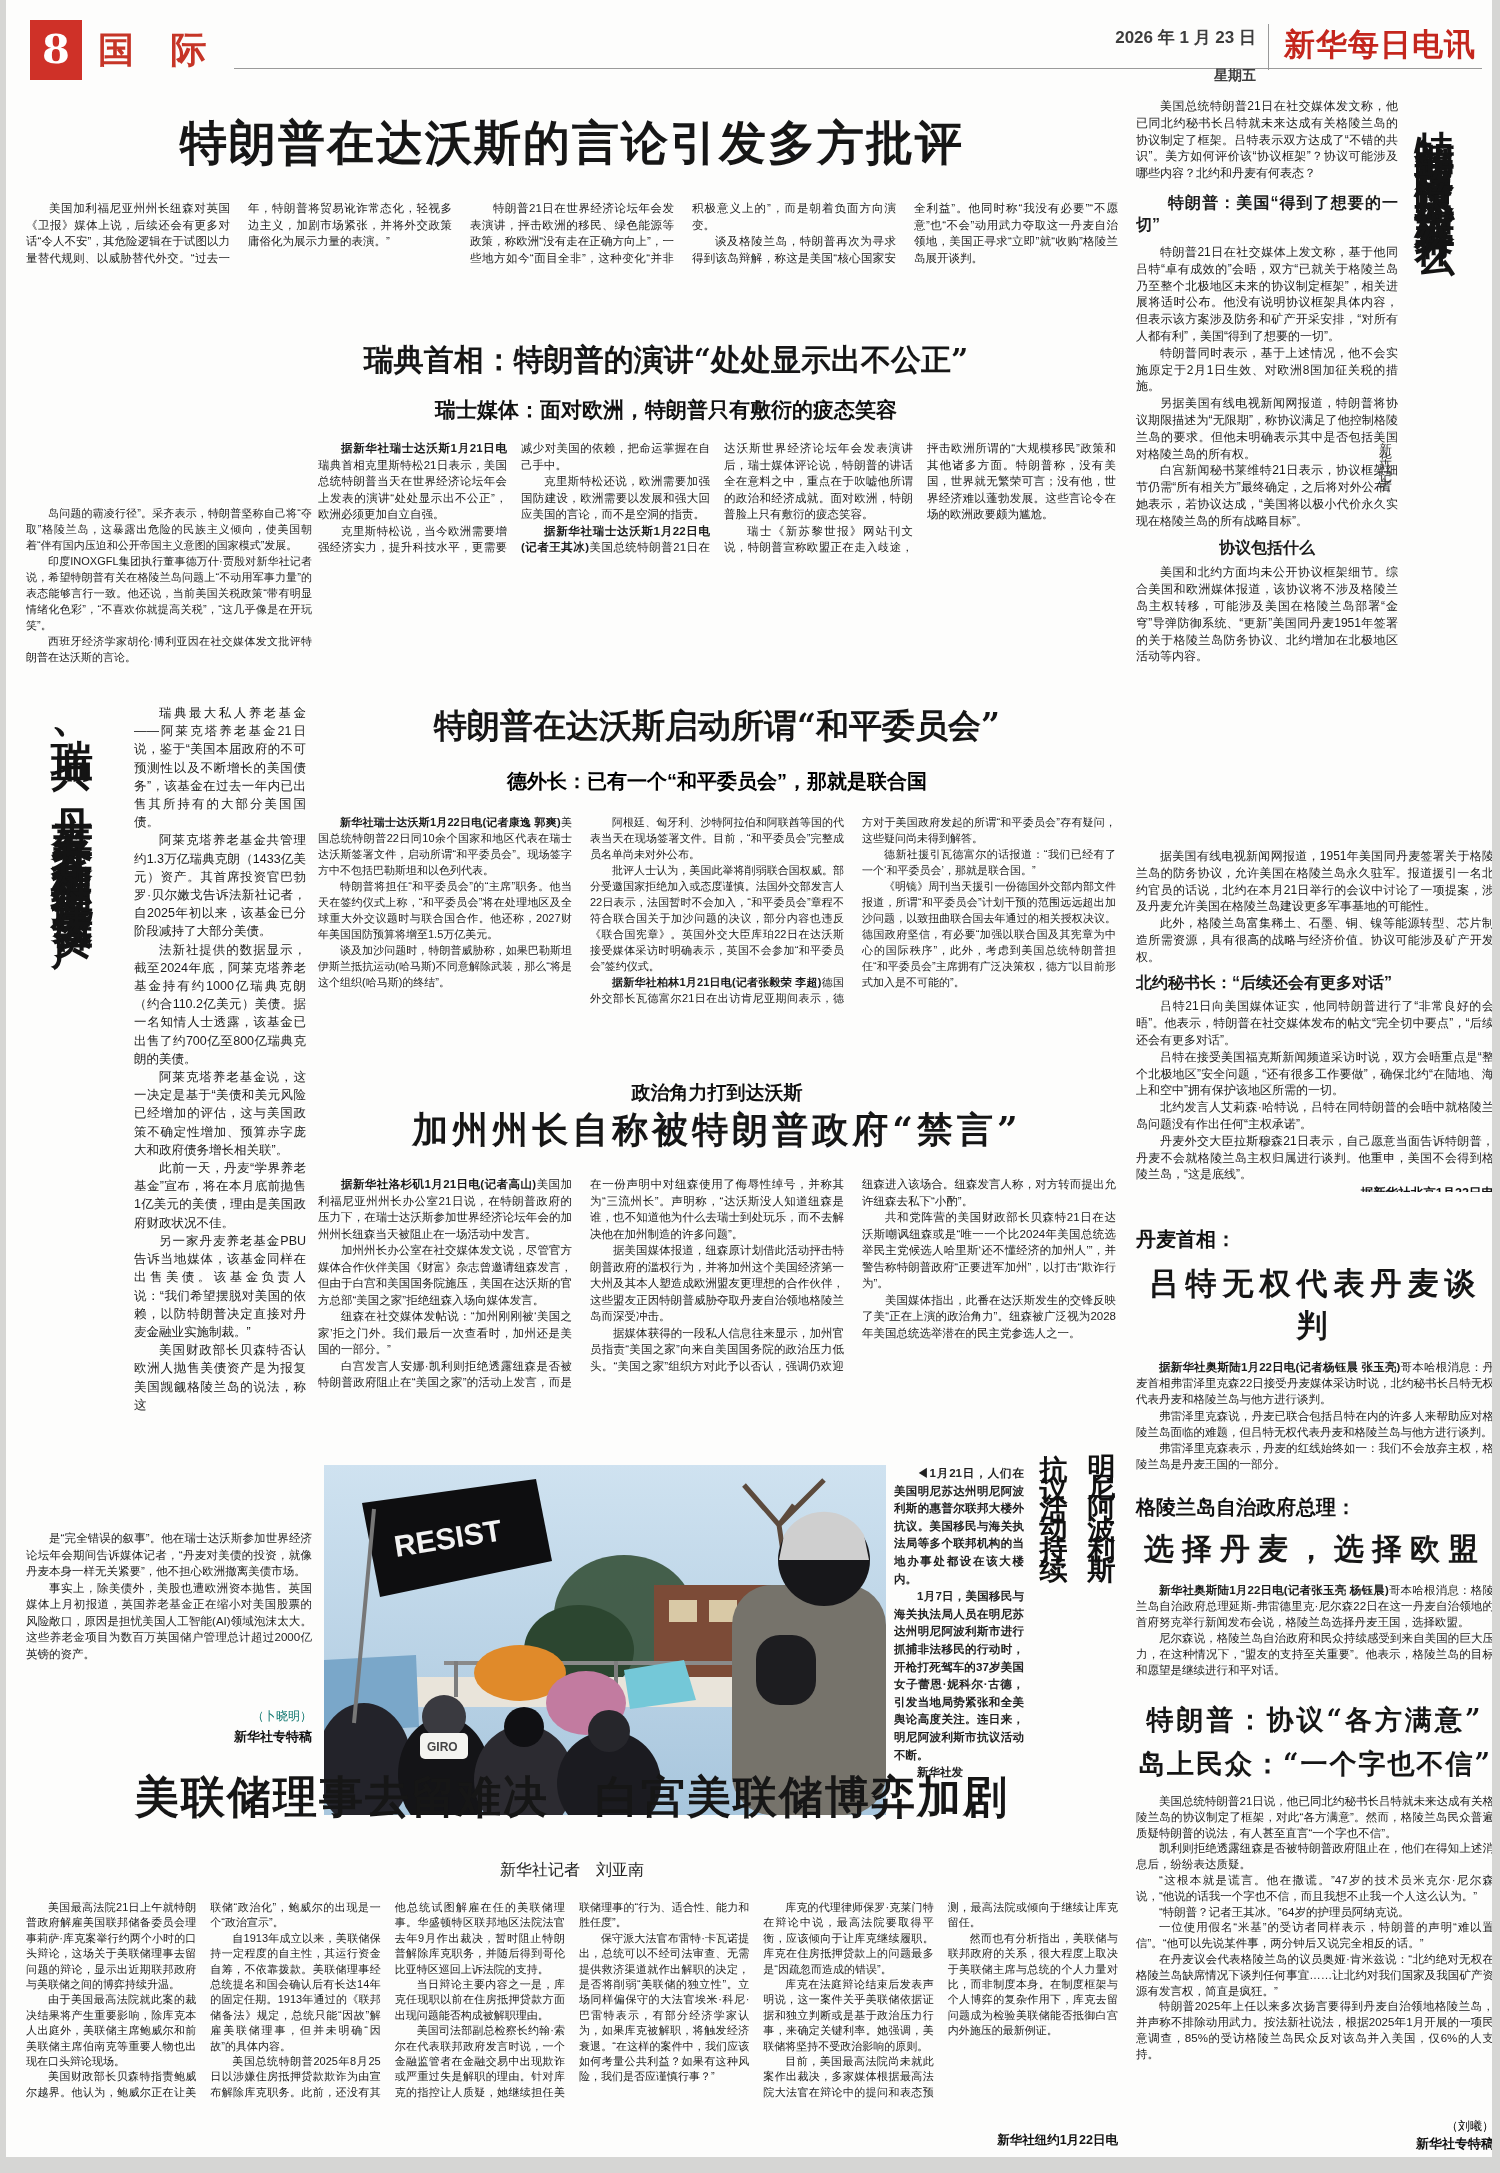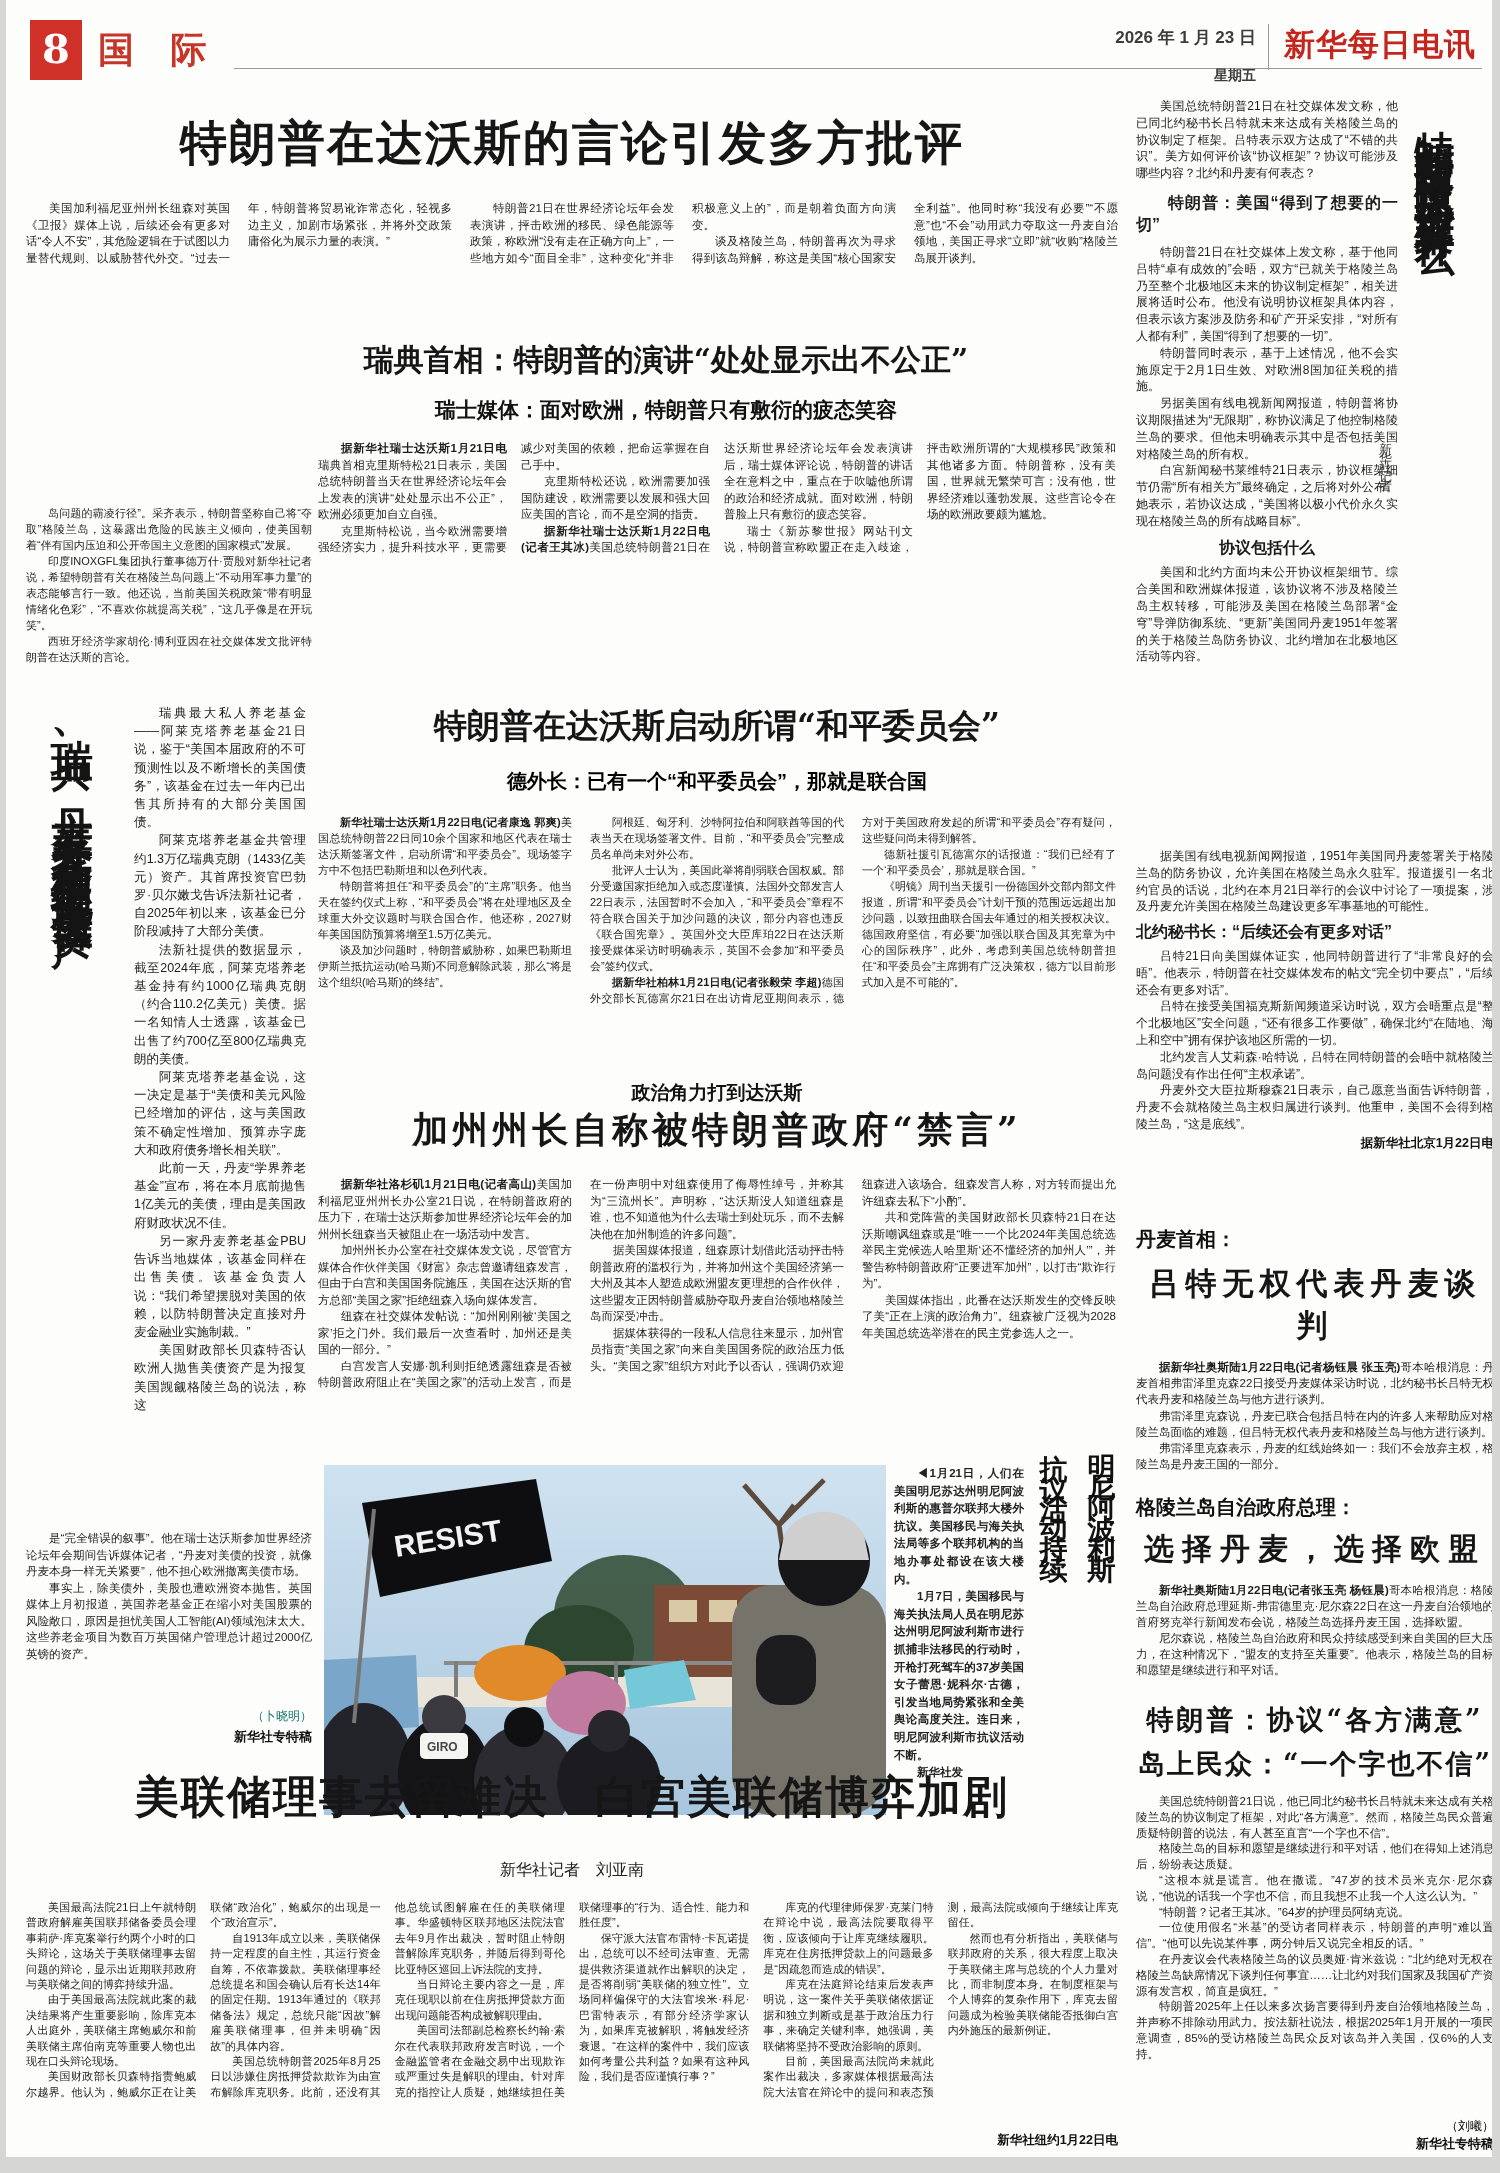--- a/index.html
+++ b/index.html
@@ -153,20 +153,21 @@
       <div style="font-size:16px;font-weight:bold;text-align:center;margin:10px 0 8px 0;">协议包括什么</div>
       <div>
           <p>美国和北约方面均未公开协议框架细节。综合美国和欧洲媒体报道，该协议将不涉及格陵兰岛主权转移，可能涉及美国在格陵兰岛部署“金穹”导弹防御系统、“更新”美国同丹麦1951年签署的关于格陵兰岛防务协议、北约增加在北极地区活动等内容。</p>
         </div>
     </div>
     <div class="abs vtext serif" style="left:272px;top:6px;font-size:40px;font-weight:900;letter-spacing:7px;color:#141414;height:745px;">特朗普所谓格陵兰岛协议框架有什么</div>
     <div class="abs vtext" style="left:240px;top:340px;font-size:13px;letter-spacing:9px;color:#333;">新华社记者</div>
     <div class="abs body-txt" style="left:0;top:756px;width:358px;height:344px;font-size:12px;line-height:16.8px;">
       <div>
           <p>据美国有线电视新闻网报道，1951年美国同丹麦签署关于格陵兰岛的防务协议，允许美国在格陵兰岛永久驻军。报道援引一名北约官员的话说，北约在本月21日举行的会议中讨论了一项提案，涉及丹麦允许美国在格陵兰岛建设更多军事基地的可能性。</p>
+          <p>此外，格陵兰岛富集稀土、石墨、铜、镍等能源转型、芯片制造所需资源，具有很高的战略与经济价值。协议可能涉及矿产开发权。</p>
         </div>
       <div style="font-size:16px;font-weight:bold;text-align:left;margin:9px 0 7px 0;">北约秘书长：“后续还会有更多对话”</div>
       <div>
           <p>吕特21日向美国媒体证实，他同特朗普进行了“非常良好的会晤”。他表示，特朗普在社交媒体发布的帖文“完全切中要点”，“后续还会有更多对话”。</p>
           <p>吕特在接受美国福克斯新闻频道采访时说，双方会晤重点是“整个北极地区”安全问题，“还有很多工作要做”，确保北约“在陆地、海上和空中”拥有保护该地区所需的一切。</p>
           <p>北约发言人艾莉森·哈特说，吕特在同特朗普的会晤中就格陵兰岛问题没有作出任何“主权承诺”。</p>
           <p>丹麦外交大臣拉斯穆森21日表示，自己愿意当面告诉特朗普，丹麦不会就格陵兰岛主权归属进行谈判。他重申，美国不会得到格陵兰岛，“这是底线”。</p>
         </div>
       <div class="sig-right" style="font-size:12.5px;margin-top:2px;">据新华社北京1月22日电</div>
     </div>
@@ -189,21 +190,21 @@
         <p><b>新华社奥斯陆1月22日电(记者张玉亮 杨钰晨)</b>哥本哈根消息：格陵兰岛自治政府总理延斯-弗雷德里克·尼尔森22日在这一丹麦自治领地的首府努克举行新闻发布会说，格陵兰岛选择丹麦王国，选择欧盟。</p>
         <p>尼尔森说，格陵兰岛自治政府和民众持续感受到来自美国的巨大压力，在这种情况下，“盟友的支持至关重要”。他表示，格陵兰岛的目标和愿望是继续进行和平对话。</p>
       </div>
   </div>
 
   <div class="abs" style="left:1130px;top:1702px;width:358px;height:438px;">
     <div class="headline center" style="font-size:27px;letter-spacing:3px;">特朗普：协议“各方满意”</div>
     <div class="headline center" style="font-size:27px;letter-spacing:2px;margin-top:8px;">岛上民众：“一个字也不信”</div>
     <div class="body-txt" style="margin-top:12px;height:322px;font-size:11.5px;line-height:15.8px;">
         <p>美国总统特朗普21日说，他已同北约秘书长吕特就未来达成有关格陵兰岛的协议制定了框架，对此“各方满意”。然而，格陵兰岛民众普遍质疑特朗普的说法，有人甚至直言“一个字也不信”。</p>
-        <p>格陵兰岛的目标和愿望是继续进行和平对话，他们在得知上述消息后，纷纷表达质疑。</p>
+        <p>凯利则拒绝透露纽森是否被特朗普政府阻止在，他们在得知上述消息后，纷纷表达质疑。</p>
         <p>“这根本就是谎言。他在撒谎。”47岁的技术员米克尔·尼尔森说，“他说的话我一个字也不信，而且我想不止我一个人这么认为。”</p>
         <p>“特朗普？记者王其冰。”64岁的护理员阿纳克说。</p>
         <p>一位使用假名“米基”的受访者同样表示，特朗普的声明“难以置信”。“他可以先说某件事，两分钟后又说完全相反的话。”</p>
         <p>在丹麦议会代表格陵兰岛的议员奥娅·肯米兹说：“北约绝对无权在格陵兰岛缺席情况下谈判任何事宜……让北约对我们国家及我国矿产资源有发言权，简直是疯狂。”</p>
         <p>特朗普2025年上任以来多次扬言要得到丹麦自治领地格陵兰岛，并声称不排除动用武力。按法新社说法，根据2025年1月开展的一项民意调查，85%的受访格陵兰岛民众反对该岛并入美国，仅6%的人支持。</p>
       </div>
     <div style="display:flex;justify-content:flex-end;gap:14px;font-size:12px;margin-top:2px;">
       <span>（刘曦）</span>
     </div>
     <div class="sig-right" style="font-size:13px;">新华社专特稿</div>

